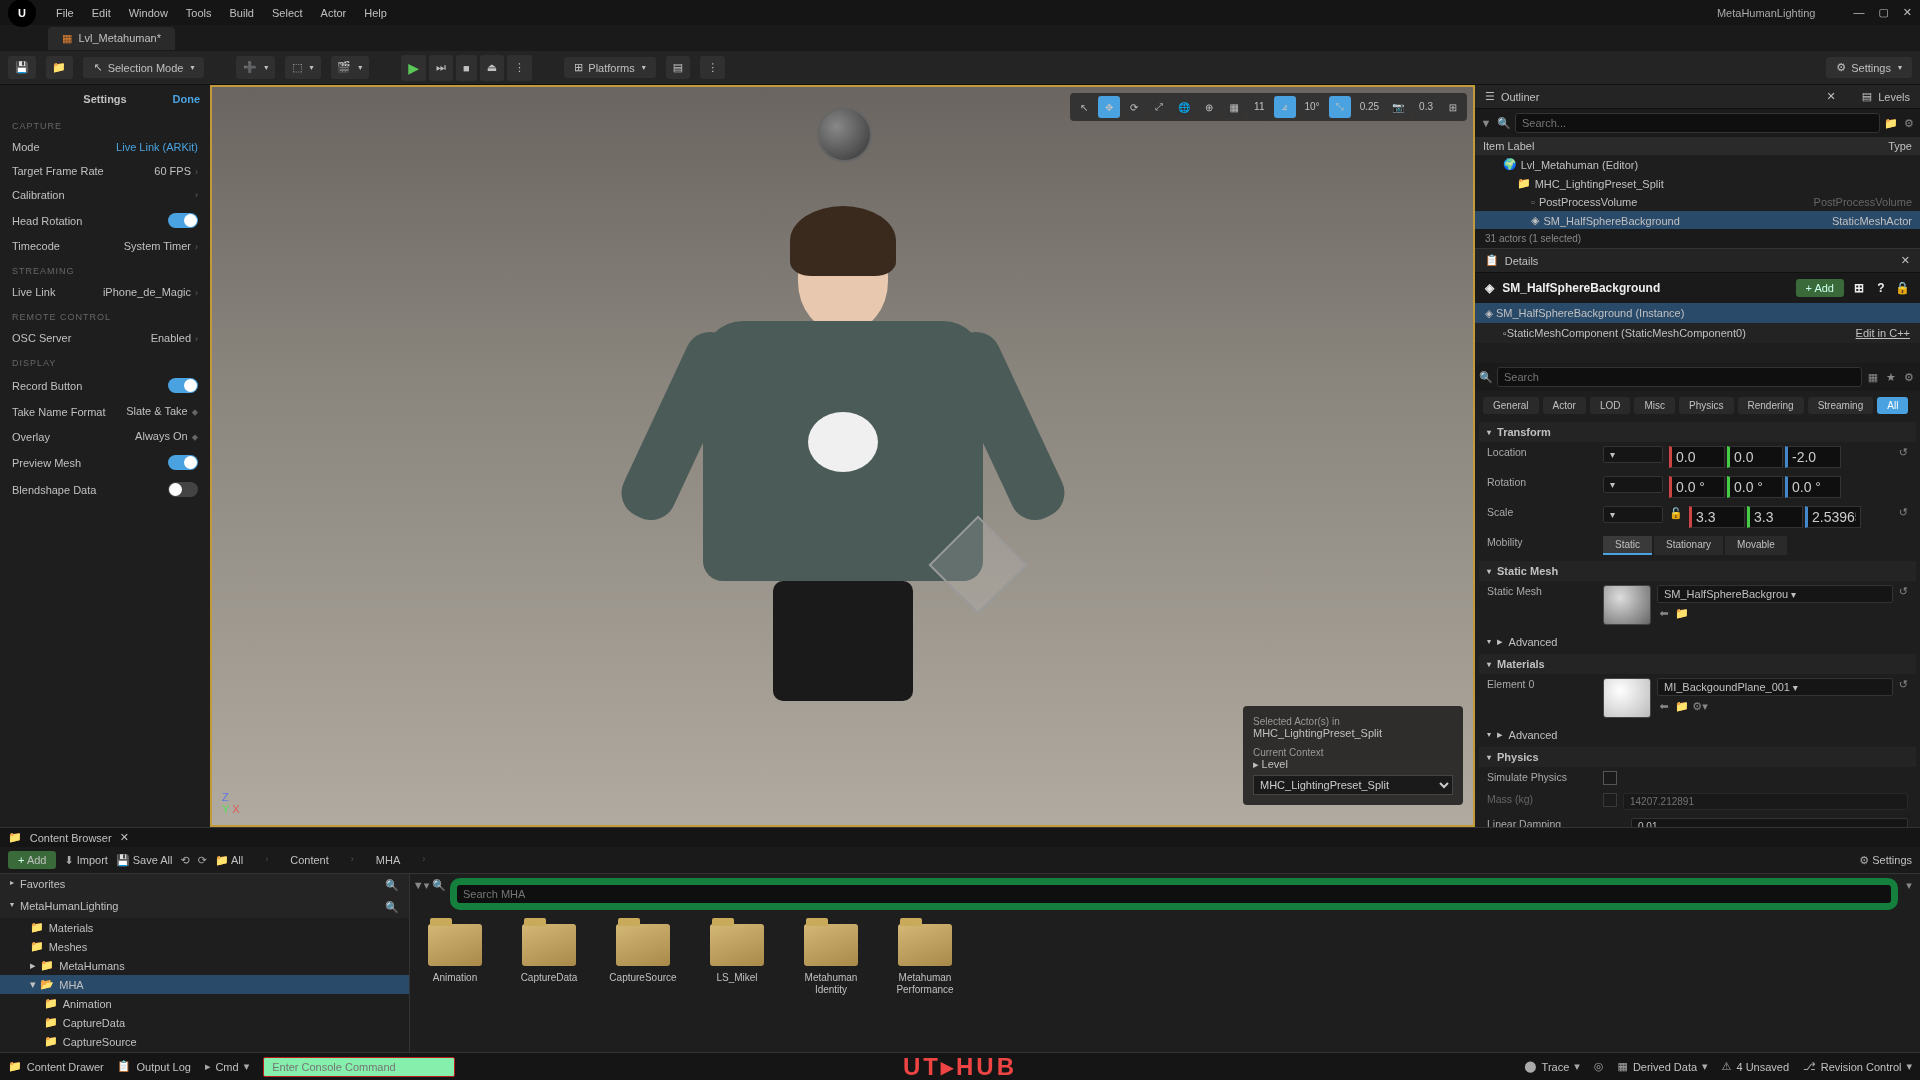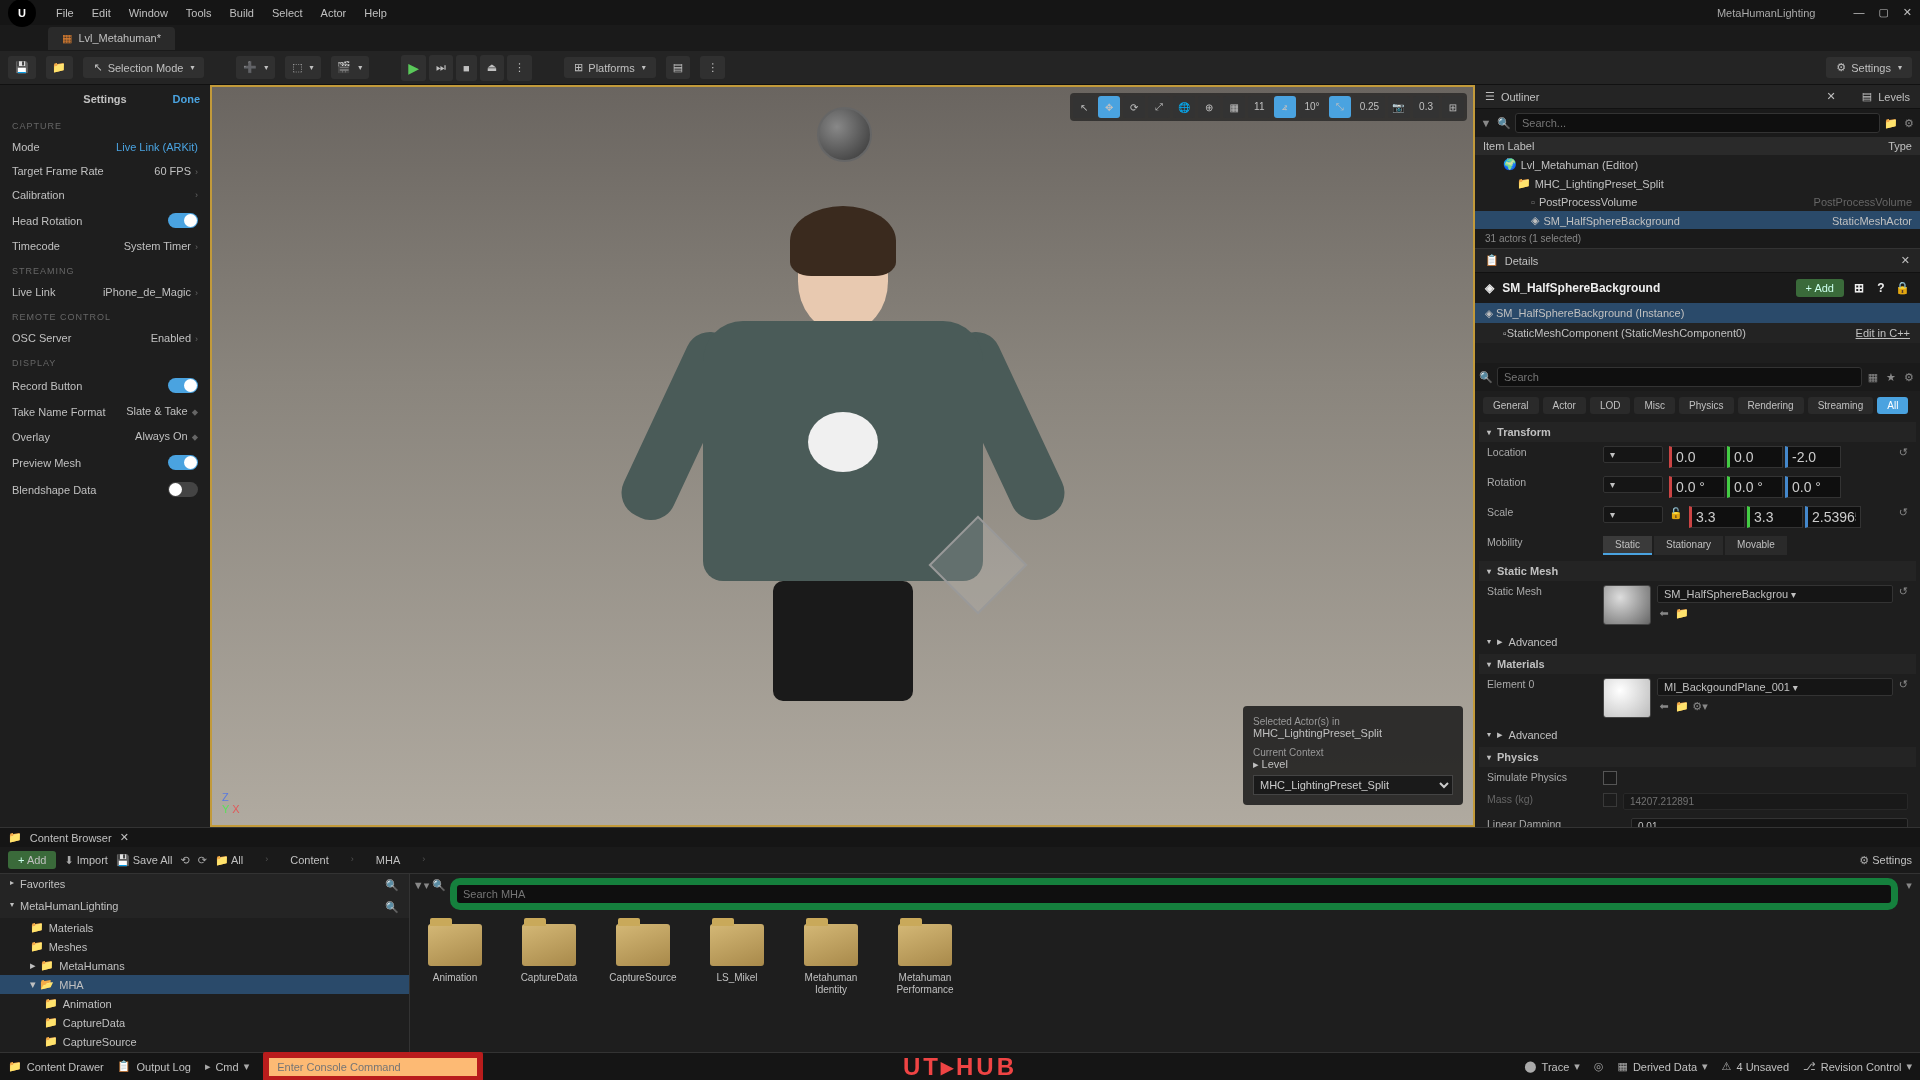--- a/index.html
+++ b/index.html
@@ -126,21 +126,21 @@
 .cb-search{padding:4px;display:flex;gap:4px}
 .cb-search input{flex:1;background:#0f0f0f;border:7px solid #15803d;padding:3px 6px;color:#ccc;border-radius:10px}
 .grid-items{flex:1;display:flex;gap:24px;padding:10px;align-items:flex-start}
 .grid-item{display:flex;flex-direction:column;align-items:center;gap:6px;width:70px;cursor:pointer}
 .folder{width:54px;height:42px;background:linear-gradient(160deg,#d4b876,#a8894a);border-radius:3px;position:relative}
 .folder::before{content:"";position:absolute;top:-6px;left:2px;width:22px;height:8px;background:#c9a95a;border-radius:2px 2px 0 0}
 .grid-item span{font-size:10px;text-align:center;line-height:1.2}
 
 .statusbar{position:absolute;bottom:0;left:0;right:0;height:28px;background:#151515;display:flex;align-items:center;padding:0 8px;gap:14px;border-top:1px solid #333}
 .sb-item{display:flex;align-items:center;gap:5px;cursor:pointer;color:#aaa}
-.sb-cmd{background:#fdba74;border:6px solid #b91c1c;padding:3px 8px;width:220px;color:#666;border-radius:2px}
+.sb-cmd{background:#86efac;border:1px solid #b91c1c;padding:3px 8px;width:192px;color:#666;border-radius:2px}
 .uthub{position:absolute;left:50%;transform:translateX(-50%);color:#ef4444;font-size:24px;letter-spacing:3px;font-weight:bold}
 .sm-ico{width:14px;height:14px;display:inline-flex;align-items:center;justify-content:center;color:#888;cursor:pointer}
 </style>
 </head>
 <body>
 
 <div class="topbar">
   <div class="ue-logo">U</div>
   <div class="menu">
     <span>File</span>

